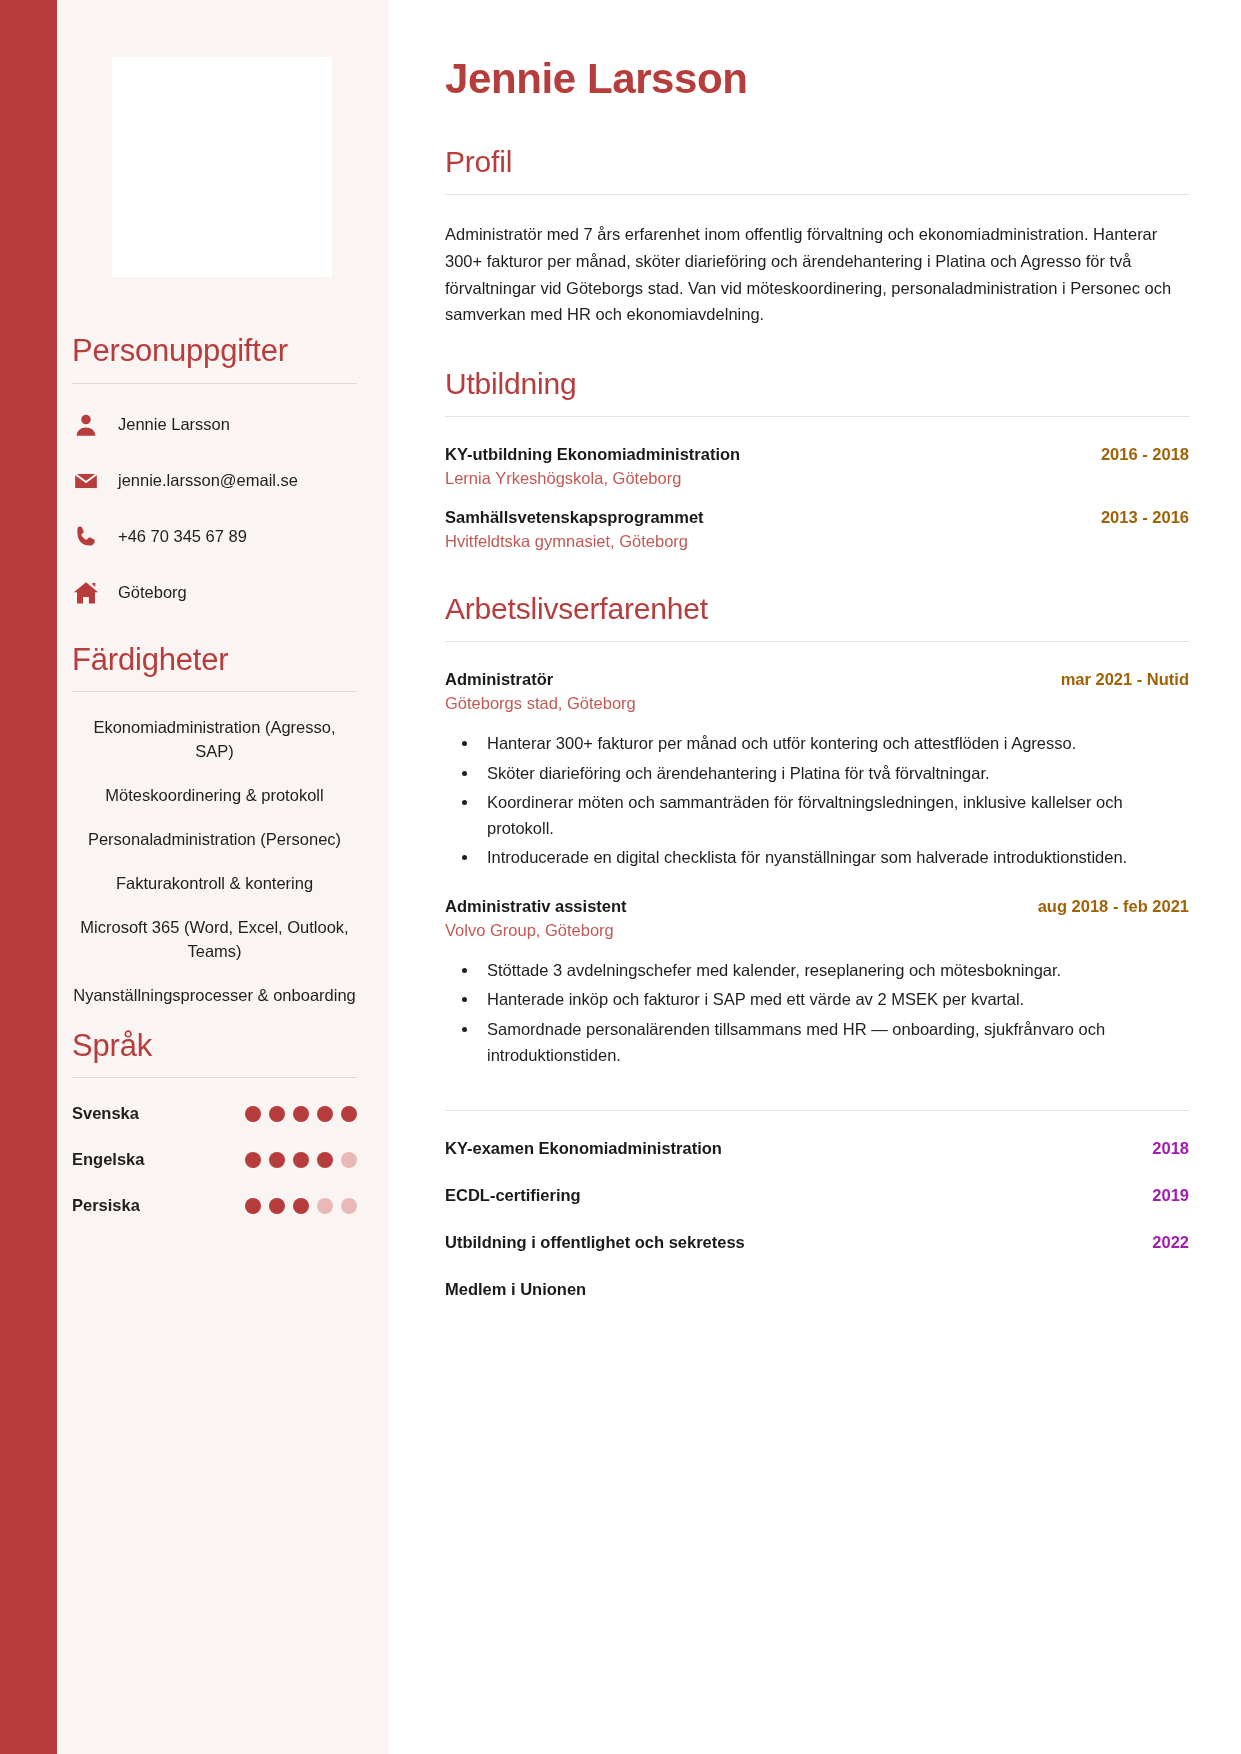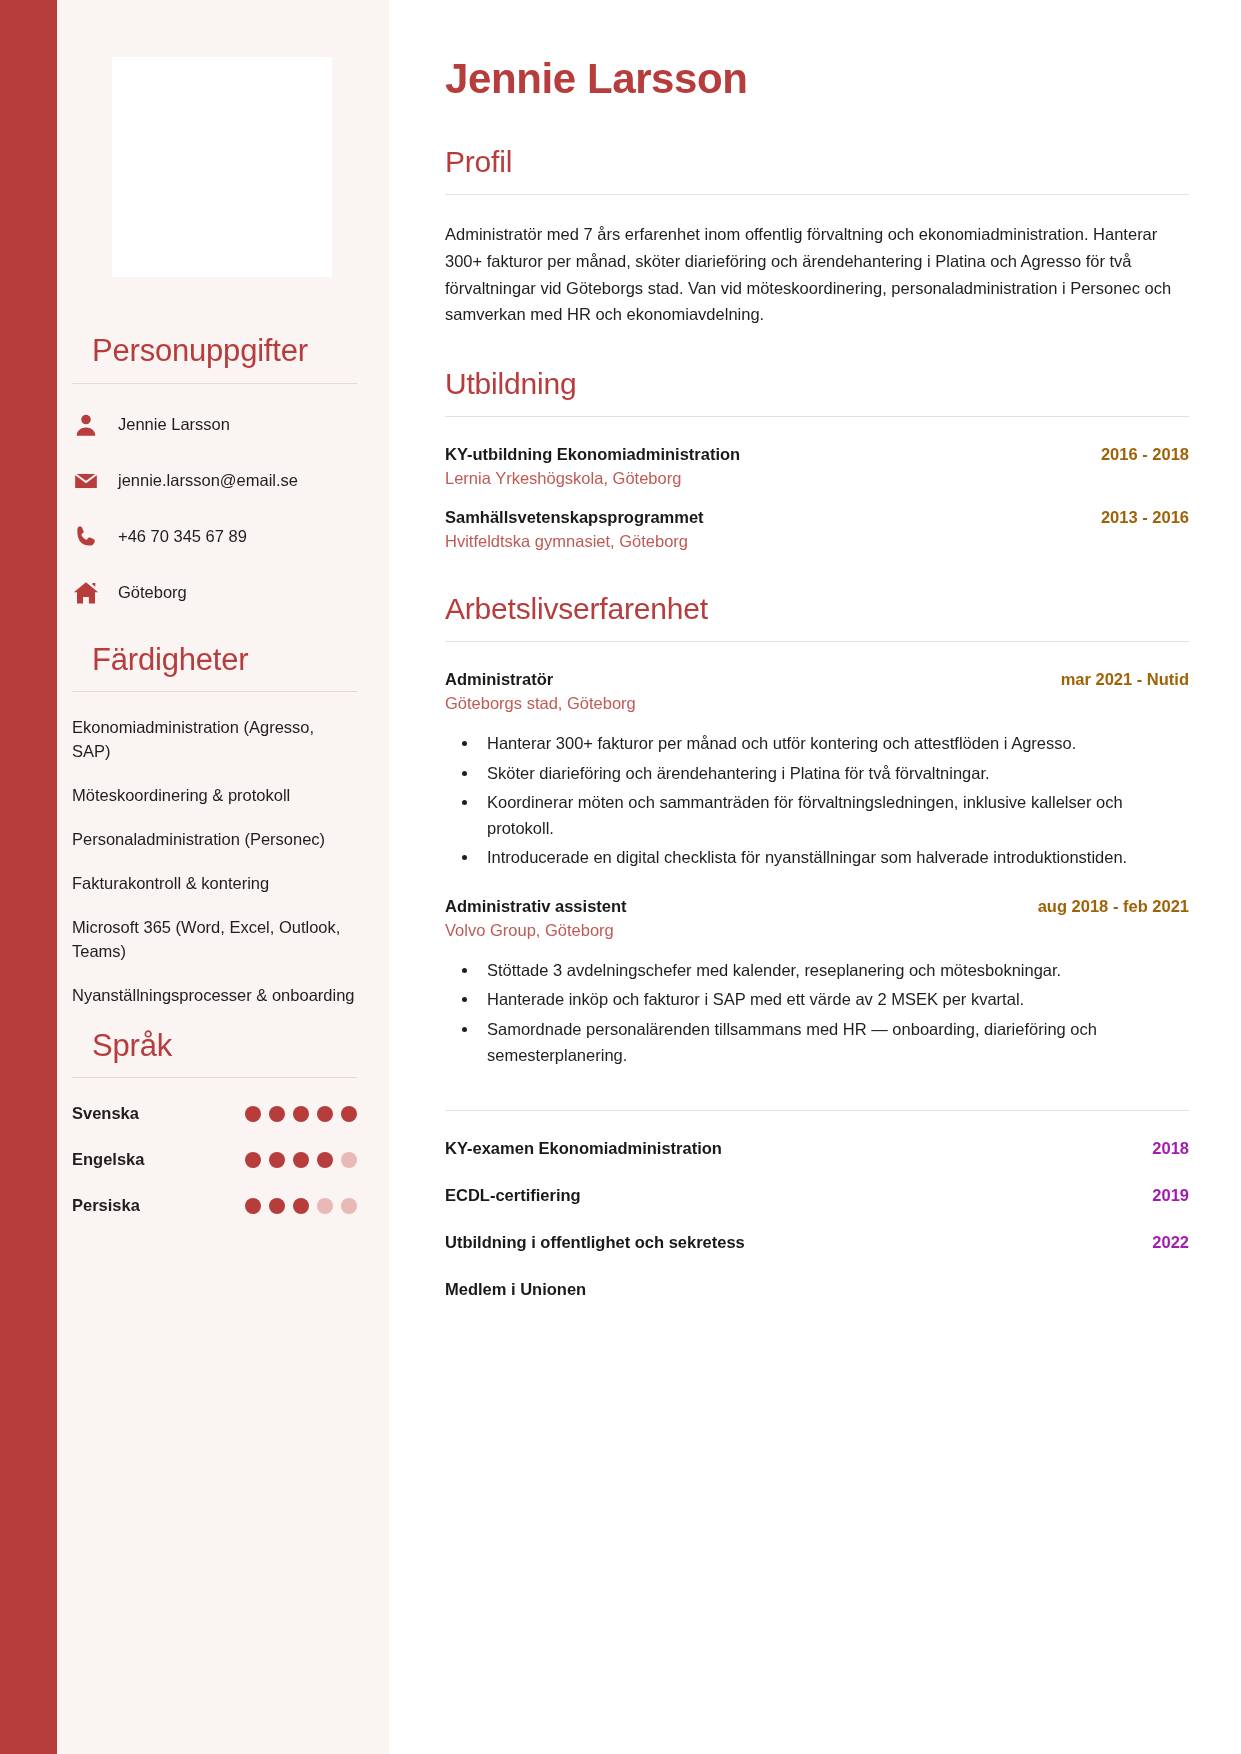--- a/index.html
+++ b/index.html
@@ -56,21 +56,20 @@
     background: #ffffff;
     margin: 0 auto 0 40px;
   }
 
   .side-heading {
     font-size: 31px;
     font-weight: 400;
     color: #b73c3c;
     letter-spacing: -0.2px;
     line-height: 1.15;
-    margin-left: 20px;
   }
 
   .side-rule {
     height: 1px;
     background: #e3d8d6;
     margin-top: 14px;
   }
 
   .contact-list {
     margin-top: 26px;
@@ -96,20 +95,21 @@
   .contact-icon svg { display: block; }
 
   .contact-text {
     font-size: 16.5px;
     color: #1f1f1f;
     line-height: 1.3;
   }
 
   .skills-list {
     margin-top: 24px;
+    text-align: center;
   }
 
   .skill-item {
     font-size: 16.5px;
     color: #1f1f1f;
     line-height: 1.45;
     margin-bottom: 20px;
   }
 
   .lang-list {
@@ -416,21 +416,21 @@
 
       <div class="entry">
         <div class="entry-head">
           <span class="entry-title">Administrativ assistent</span>
           <span class="entry-date">aug 2018 - feb 2021</span>
         </div>
         <div class="entry-sub">Volvo Group, Göteborg</div>
         <ul class="bullets" id="exp1-bullets">
             <li>Stöttade 3 avdelningschefer med kalender, reseplanering och mötesbokningar.</li>
             <li>Hanterade inköp och fakturor i SAP med ett värde av 2 MSEK per kvartal.</li>
-            <li>Samordnade personalärenden tillsammans med HR — onboarding, diarieföring och semesterplanering.</li>
+            <li>Samordnade personalärenden tillsammans med HR — onboarding, sjukfrånvaro och introduktionstiden.</li>
           </ul>
       </div>
     </section>
 
     <section class="section sp-merit">
       <div class="section-rule"></div>
 
       <div id="merit-list">
           <div class="merit-row">
             <span class="merit-name">KY-examen Ekonomiadministration</span>

